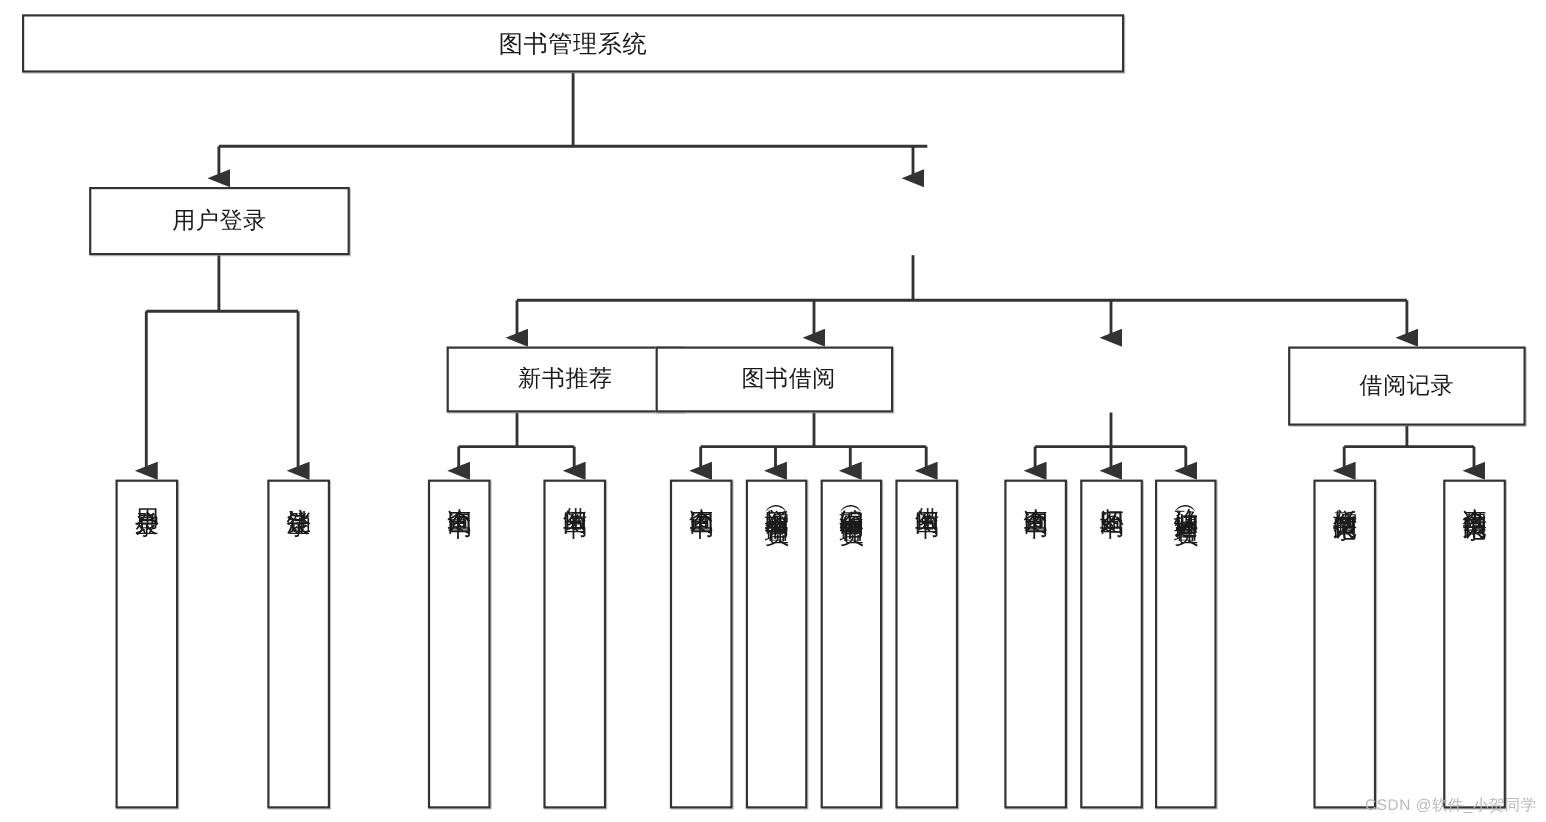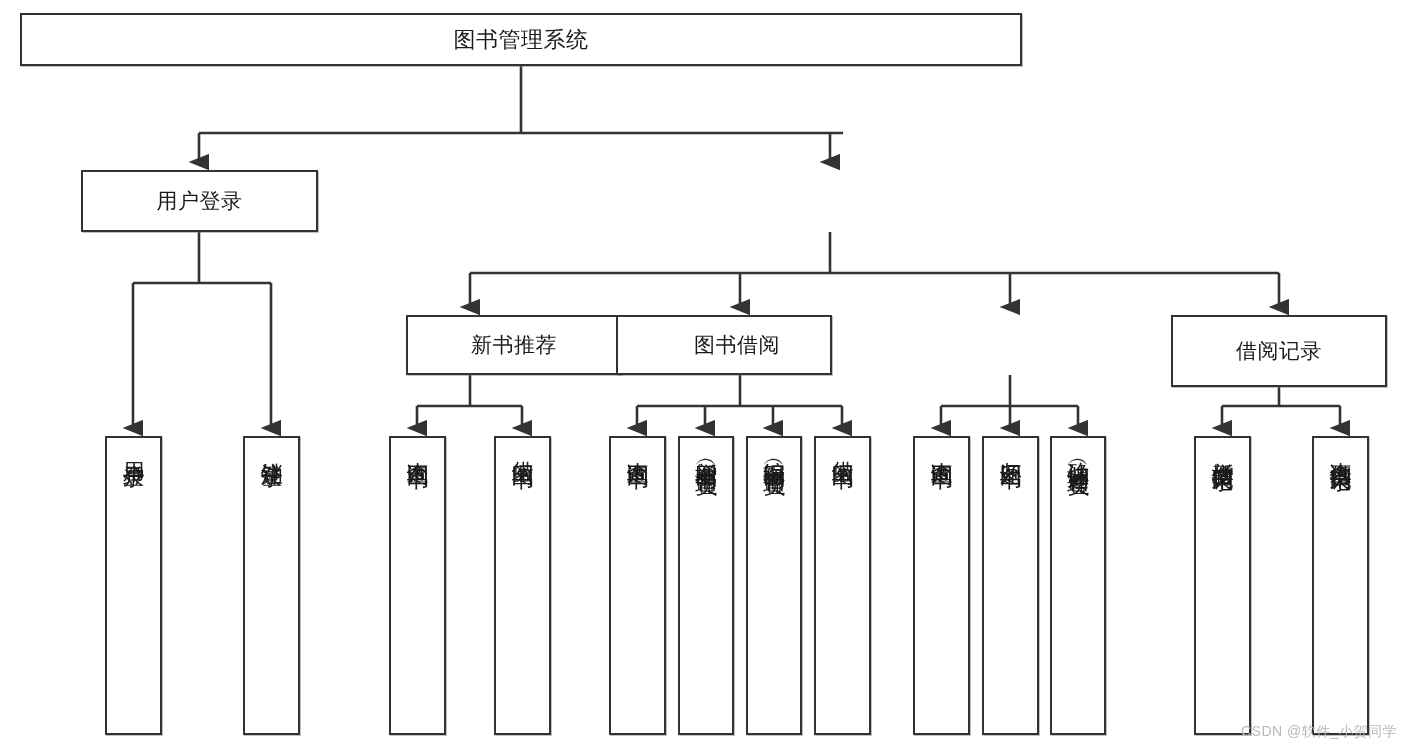--- a/index.html
+++ b/index.html
@@ -133,21 +133,21 @@
     <span class="label">图书管理系统</span>
   </div>
 
   <div class="node h-node" style="left:81px; top:170px; width:237px; height:62px;">
     <span class="label">用户登录</span>
   </div>
 
   <div class="node h-node" style="left:362px; top:315px; width:216px; height:60px;margin-left:44px;">
     <span class="label">新书推荐</span>
   </div>
-  <div class="node h-node" style="left:616px; top:315px; width:216px; height:60px;padding-left:26px;">
+  <div class="node h-node" style="left:596px; top:315px; width:216px; height:60px;padding-left:26px;">
     <span class="label">图书借阅</span>
   </div>
   <div class="node h-node" style="left:1171px; top:315px; width:216px; height:72px;">
     <span class="label">借阅记录</span>
   </div>
 
   <div class="node v-node" style="left:105px; top:436px; width:57px; height:299px;">
     <span class="label">用户登录</span>
   </div>
   <div class="node v-node" style="left:243px; top:436px; width:57px; height:299px;">

